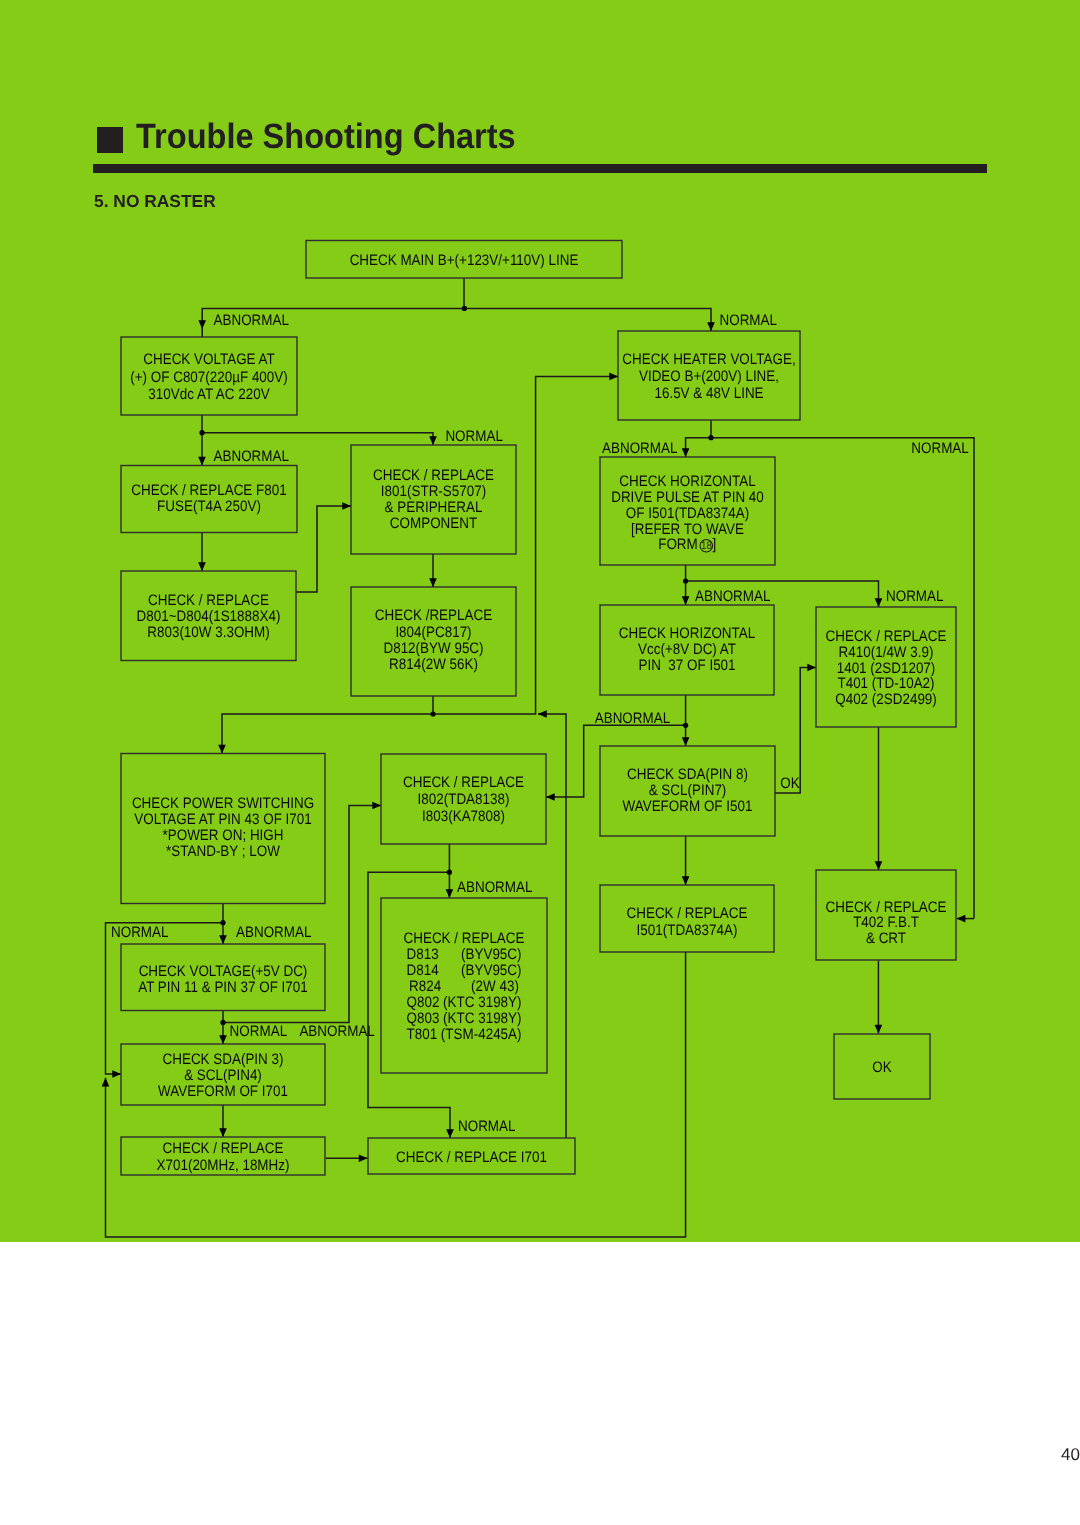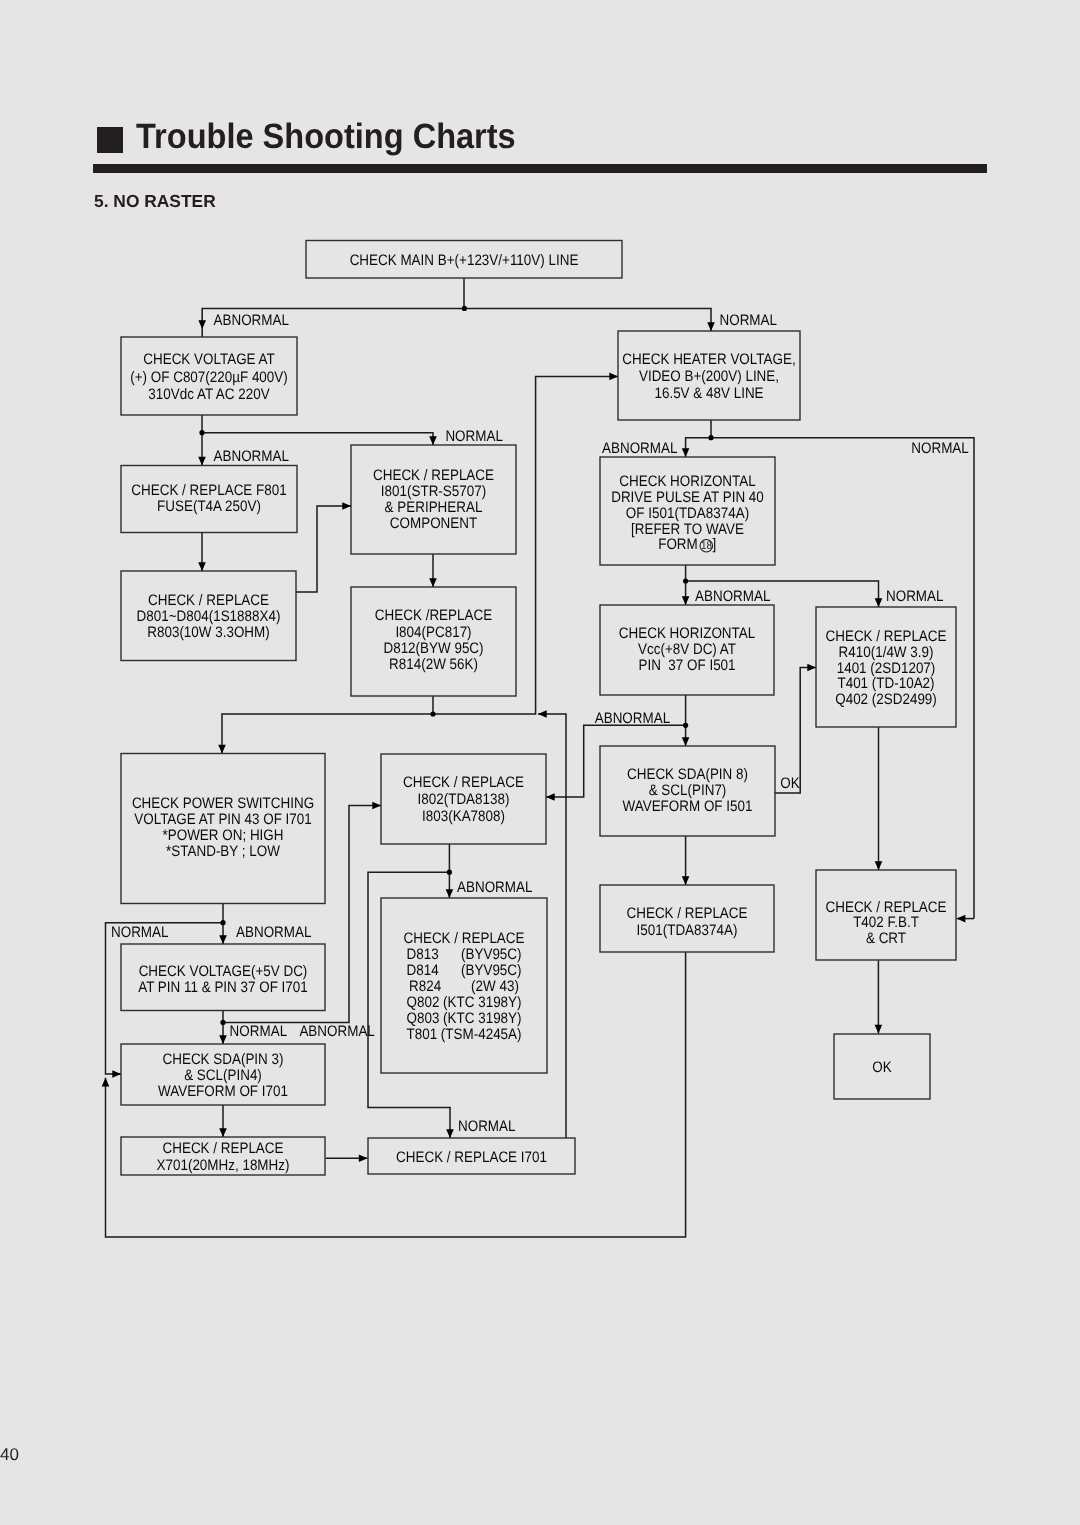--- a/index.html
+++ b/index.html
@@ -1,29 +1,29 @@
 <!DOCTYPE html>
 <html><head>
 <meta charset="utf-8">
 <title>Trouble Shooting Charts</title>
 <style>
   html,body{margin:0;padding:0;background:#ffffff;}
   body{width:1080px;height:1525px;position:relative;overflow:hidden;
        font-family:"Liberation Sans", sans-serif;color:#231f20;
        -webkit-font-smoothing:antialiased;
        text-rendering:geometricPrecision;}
-  .page{position:absolute;left:0;top:0;width:1080px;height:1525px;background:#e5e5e5;}
+  .page{position:absolute;left:0;top:0;width:1080px;height:1242px;background:#84cc16;}
   #hdr-square{position:absolute;left:96.5px;top:126.5px;width:26.5px;height:26.5px;background:#231f20;}
   #hdr-title{position:absolute;left:135.8px;top:118.9px;font-size:35.2px;font-weight:bold;
              line-height:1;color:#231f20;white-space:nowrap;
              transform:scaleX(0.925);transform-origin:0 0;}
   #hdr-rule{position:absolute;left:93px;top:164.2px;width:894px;height:9px;background:#231f20;}
   #sec-title{position:absolute;left:94px;top:193px;font-size:17.4px;font-weight:bold;
              line-height:1;color:#231f20;white-space:nowrap;}
-  #pageno{position:absolute;left:0;top:1446px;width:1080px;text-align:left;
+  #pageno{position:absolute;left:0;top:1446px;width:1080px;text-align:right;
           font-size:17px;line-height:1;color:#231f20;}
   svg#flow{position:absolute;left:0;top:0;width:1080px;height:1525px;display:block;}
   svg#flow polyline{fill:none;stroke:#1a1a1a;stroke-width:1.5;}
   svg#flow .ah{fill:#000000;stroke:none;}
   svg#flow circle{fill:#000000;}
   svg#flow rect.bx{fill:none;stroke:#2e2e2e;stroke-width:1.4;}
   svg#flow text.tx{font-family:"Liberation Sans", sans-serif;font-size:15.2px;fill:#0a0a0a;}
   svg#flow circle.cn{fill:none;stroke:#231f20;stroke-width:1.1;}
   svg#flow text.cd{font-family:"Liberation Sans", sans-serif;font-size:11.2px;fill:#231f20;}
 </style>

